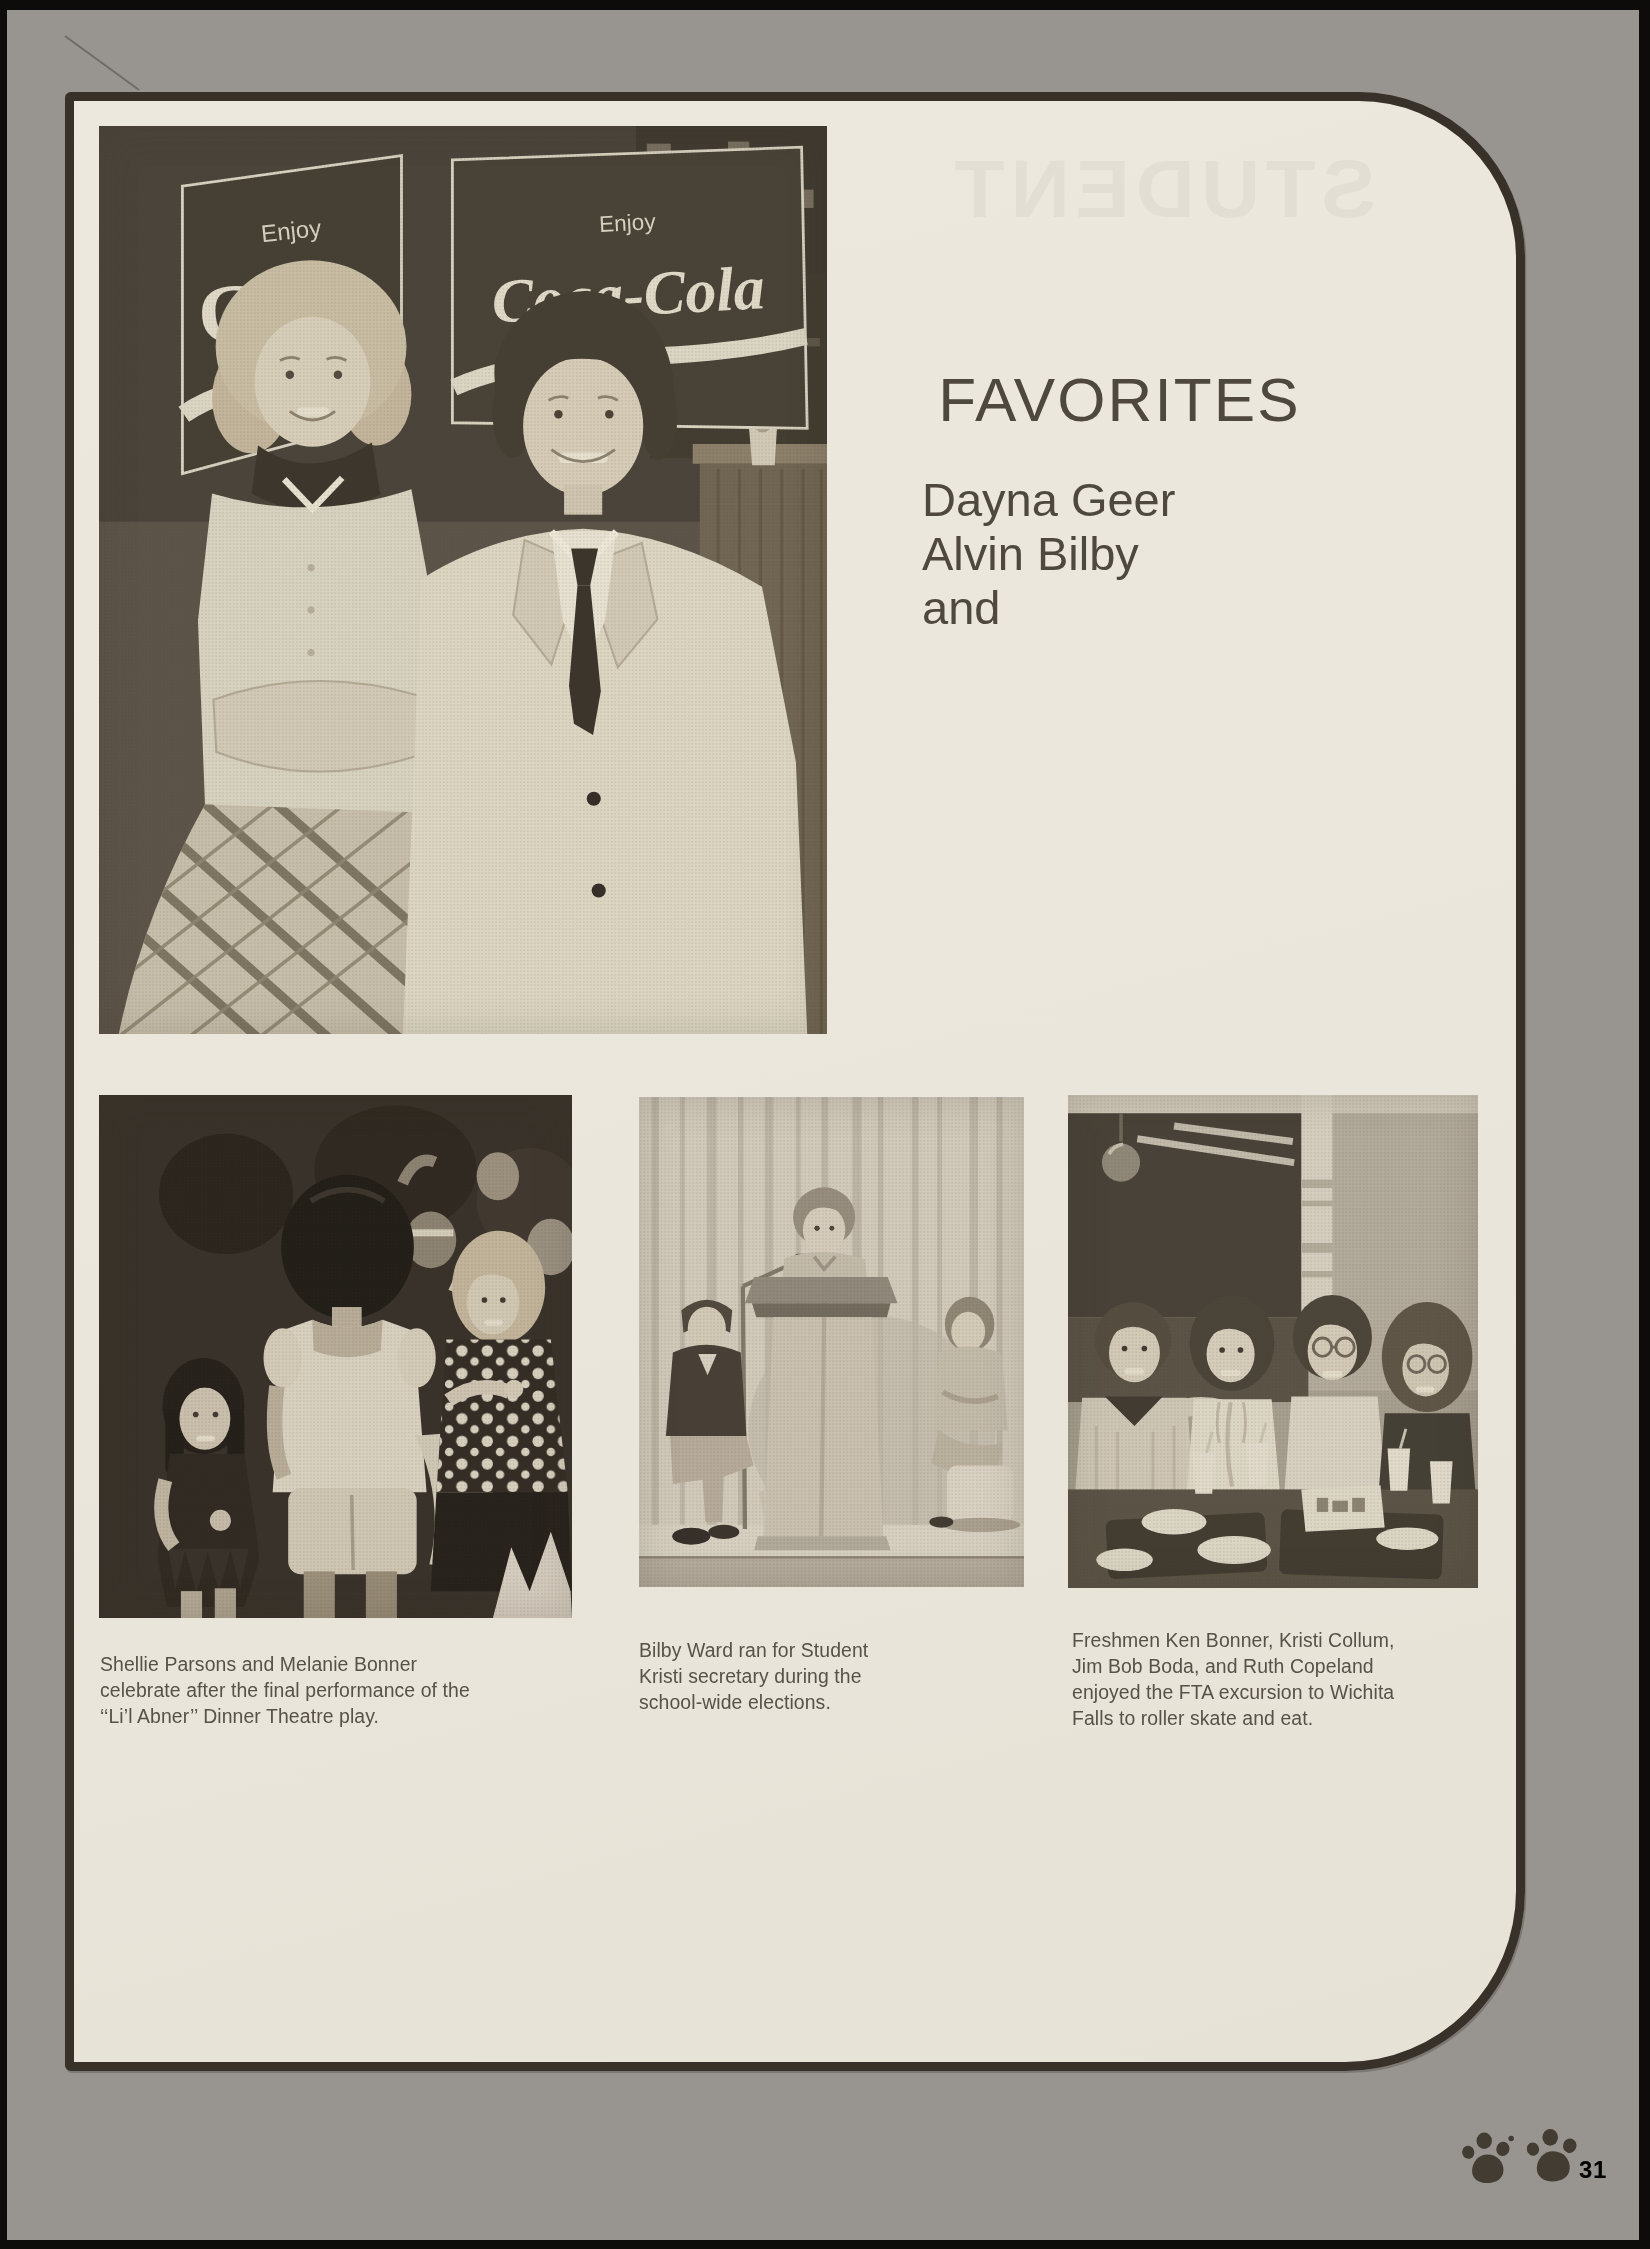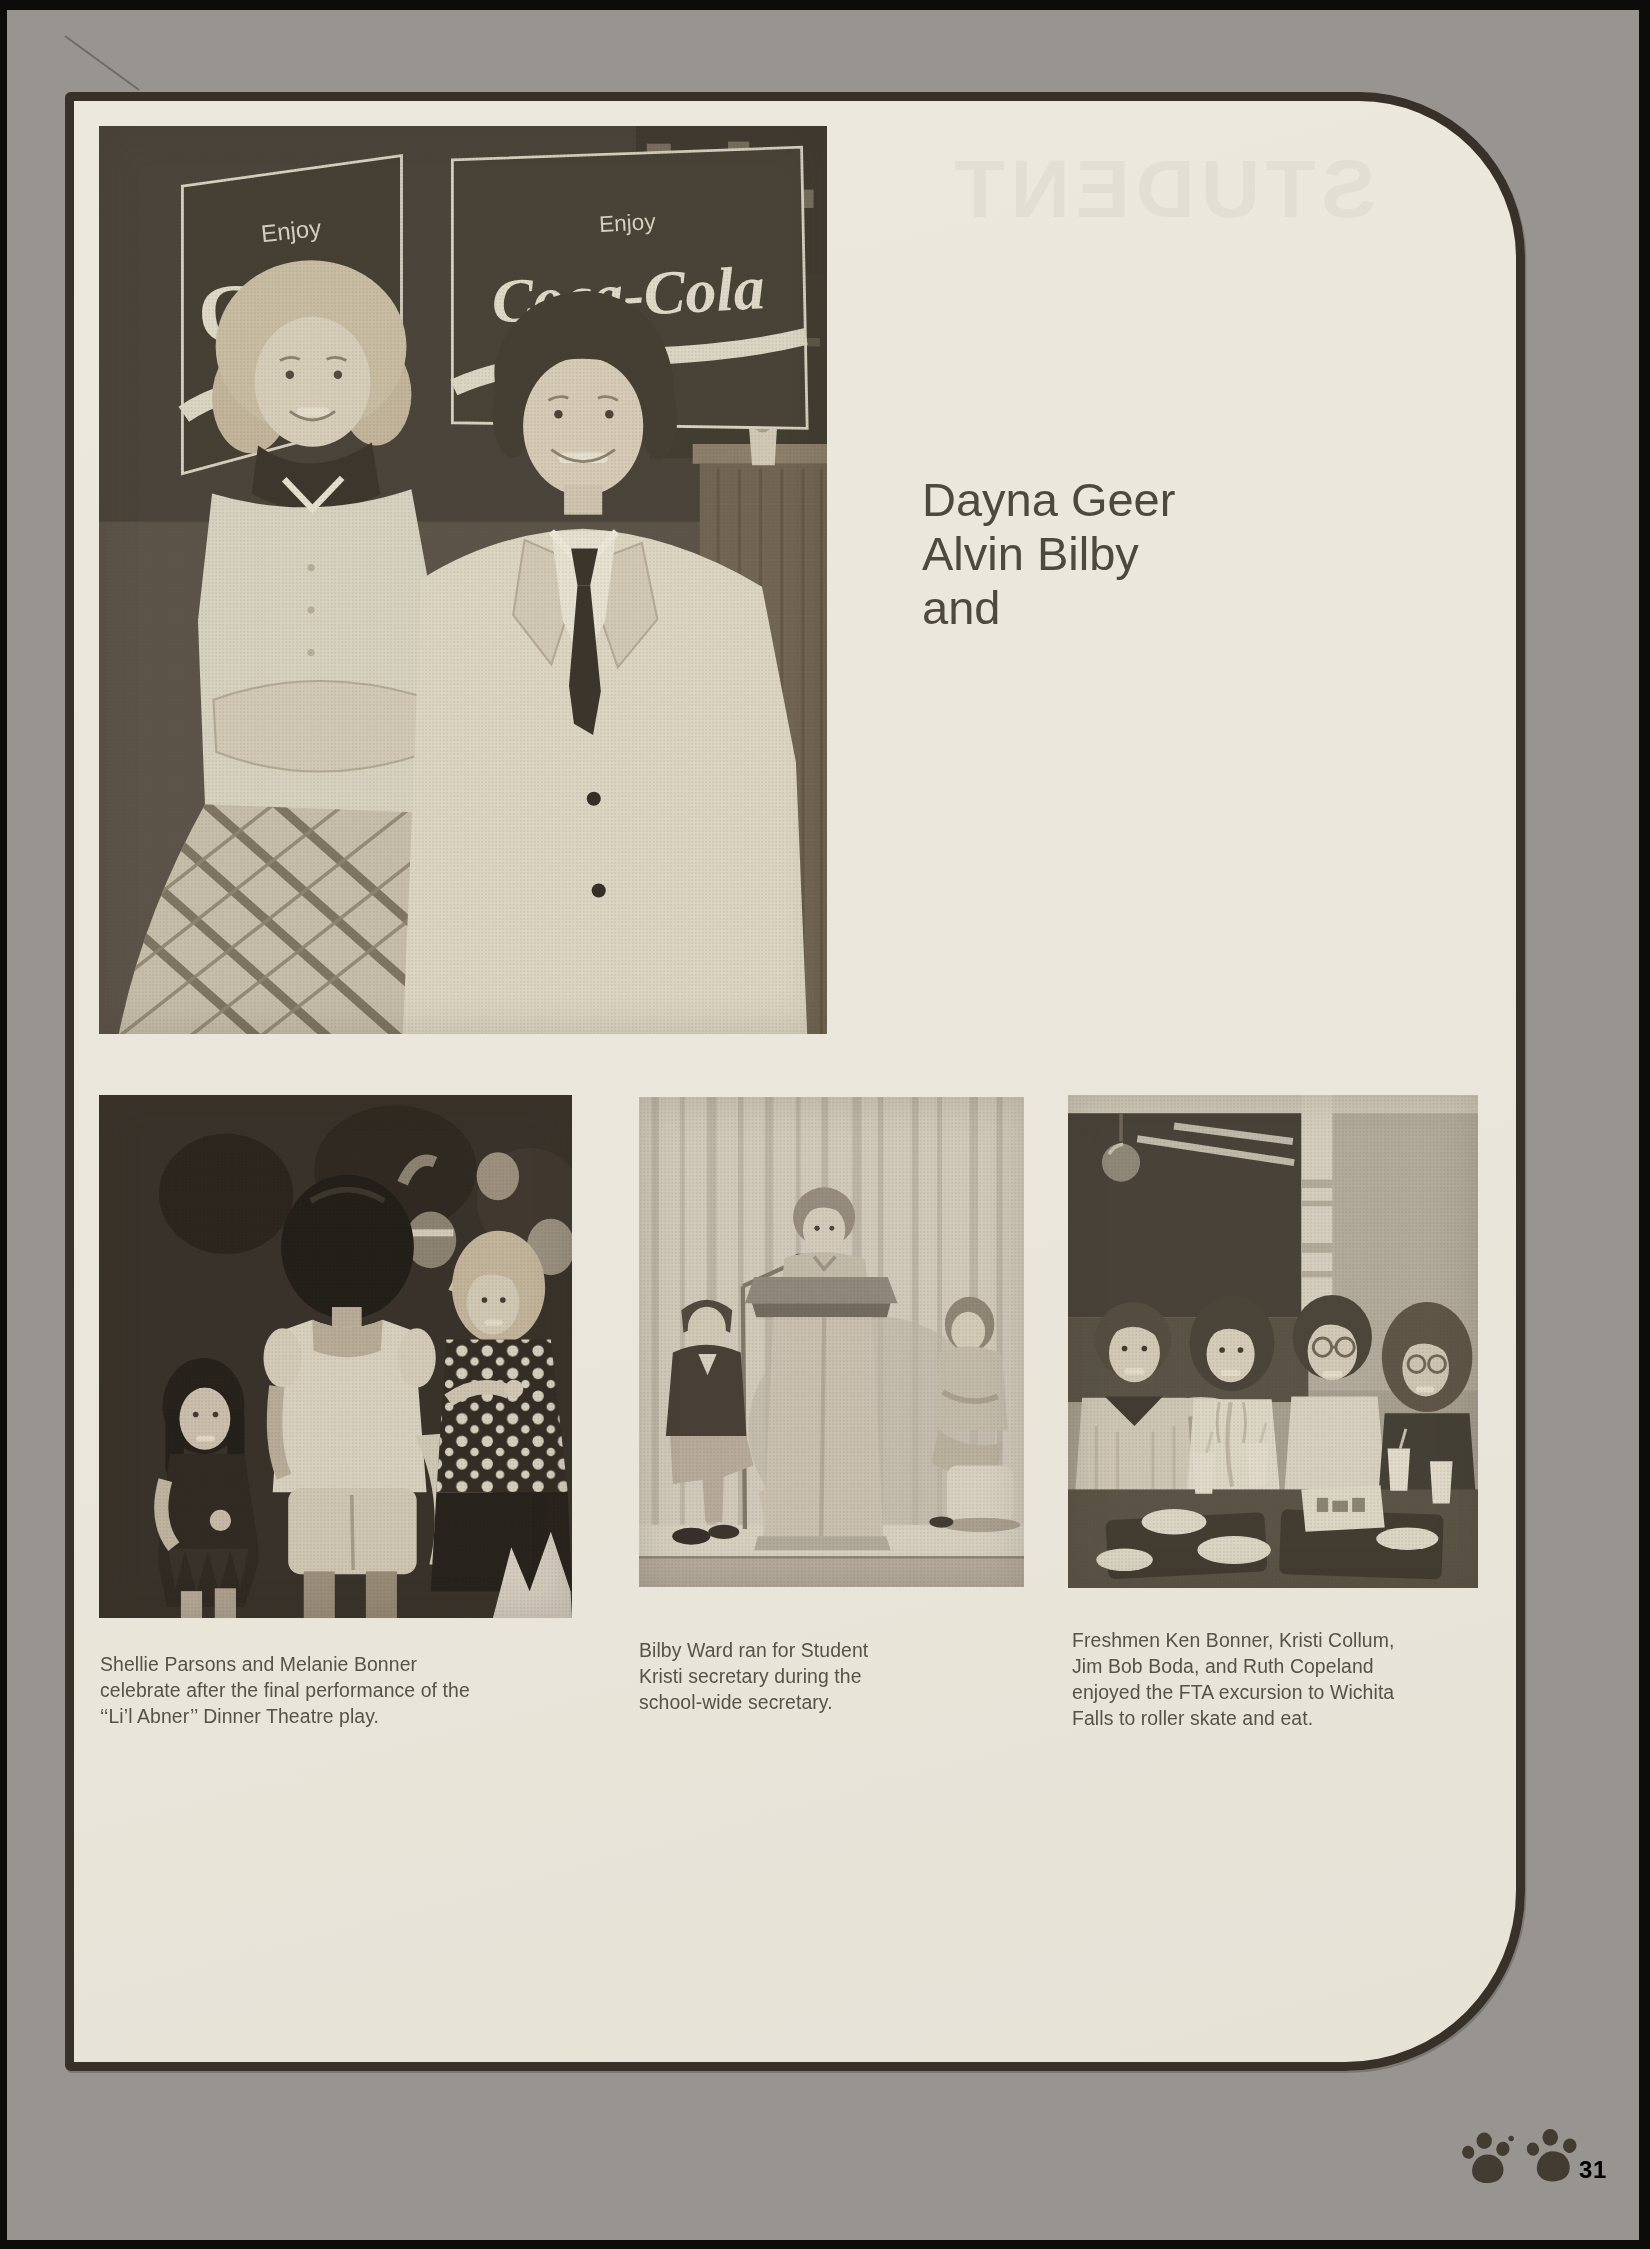--- a/index.html
+++ b/index.html
@@ -189,20 +189,21 @@
           <path d="M640 574 L 686 626 L 732 574" stroke="#efe9da" stroke-width="10" fill="none"></path>
           <polygon points="668,598 706,598 695,650 677,650" fill="#352e26"></polygon>
           <polygon points="677,650 695,650 710,800 699,862 672,846 665,792" fill="#352e26"></polygon>
           <circle cx="700" cy="952" r="10" fill="#2e2822"></circle>
           <circle cx="707" cy="1082" r="10" fill="#2e2822"></circle>
         </g>
         <rect width="1030" height="1285" fill="#cbbfa6" opacity=".05"></rect>
       </svg>
     </div>
 
+    <h1 class="title">FAVORITES</h1>
     <div class="names">
       <div>Dayna Geer</div>
       <div>Alvin Bilby</div>
       <div>and</div>
     </div>
 
     <div class="photo" id="photo-dance" aria-label="Costumed students dancing together at the Dinner Theatre party">
       <svg viewBox="0 0 670 740" preserveAspectRatio="none">
         <rect width="670" height="740" fill="#332d26"></rect>
         <ellipse cx="180" cy="140" rx="95" ry="85" fill="#262019"></ellipse>
@@ -427,21 +428,21 @@
     </div>
 
     <div class="caption" id="caption-1">
       <div>Shellie Parsons and Melanie Bonner</div>
       <div>celebrate after the final performance of the</div>
       <div>‘‘Li’l Abner’’ Dinner Theatre play.</div>
     </div>
     <div class="caption" id="caption-2">
       <div>Bilby Ward ran for Student</div>
       <div>Kristi secretary during the</div>
-      <div>school-wide secretary.</div>
+      <div>school-wide elections.</div>
     </div>
     <div class="caption" id="caption-3">
       <div>Freshmen Ken Bonner, Kristi Collum,</div>
       <div>Jim Bob Boda, and Ruth Copeland</div>
       <div>enjoyed the FTA excursion to Wichita</div>
       <div>Falls to roller skate and eat.</div>
     </div>
   </div>
 
   <svg class="paw" id="paw-1" viewBox="0 0 100 95">

